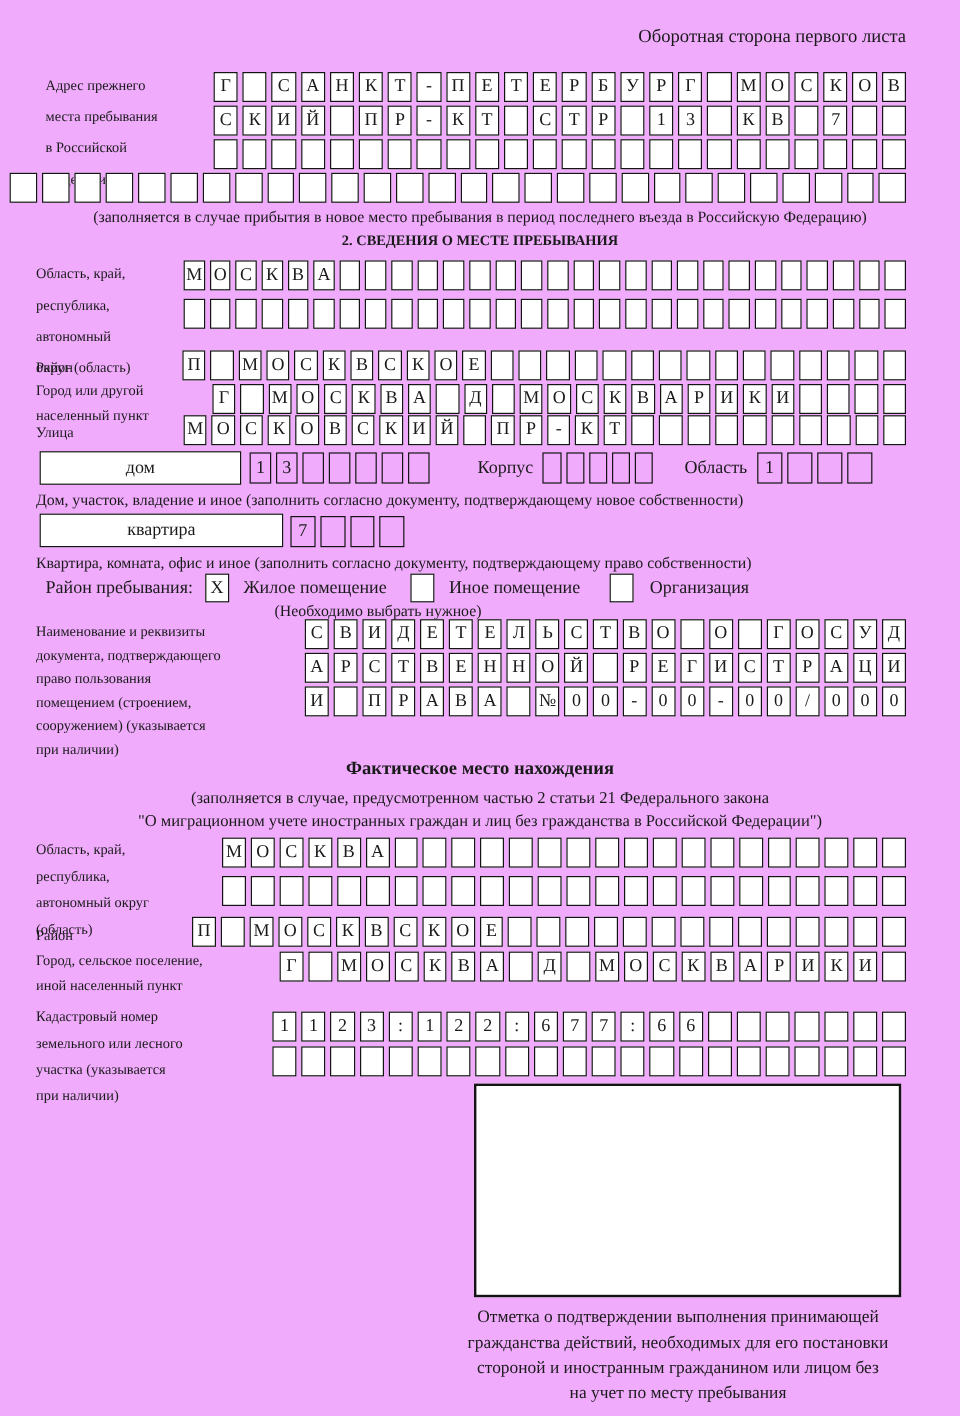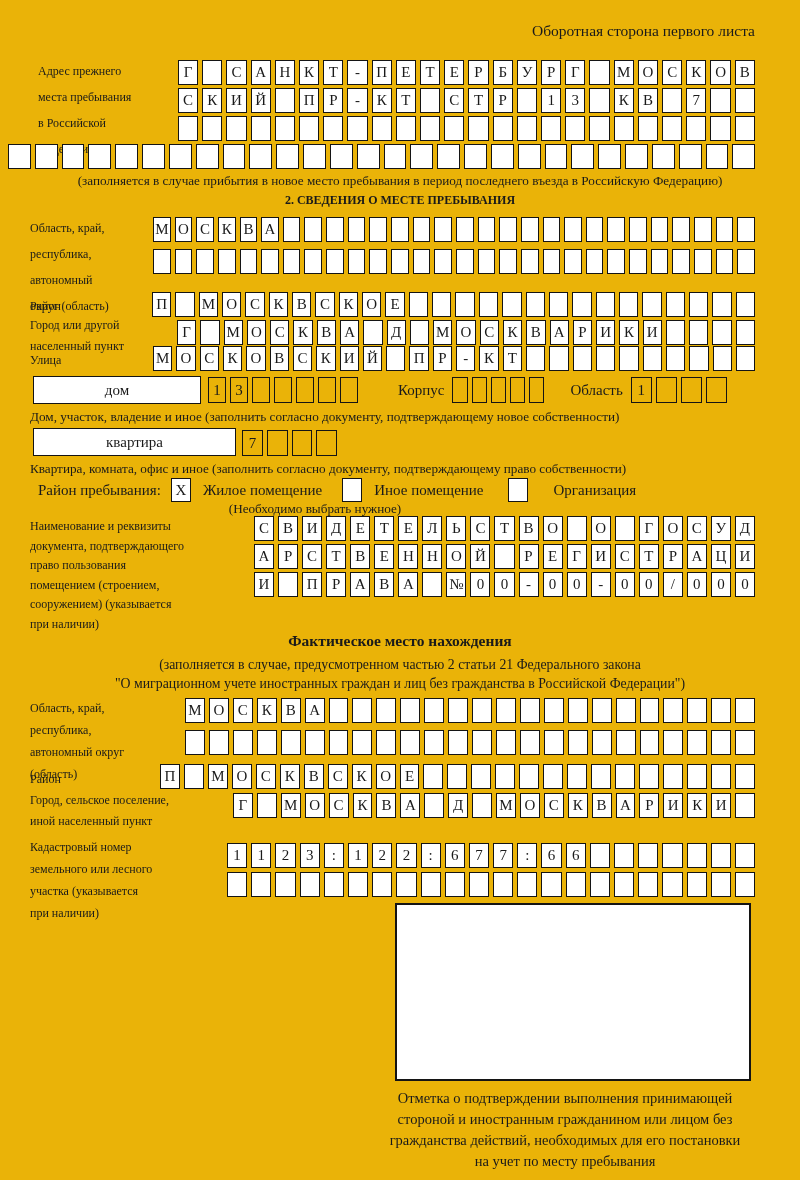--- a/index.html
+++ b/index.html
@@ -1,19 +1,19 @@
 <!DOCTYPE html>
 <html><head>
 <meta charset="utf-8">
 <style>
   * { margin:0; padding:0; box-sizing:border-box; }
   html,body { background:#ffffff; }
   .page {
     position:relative; width:800px; height:1180px; margin:0 auto;
-    background:#eab308; color:#1a1a1a; overflow:hidden;
+    background:#f0abfc; color:#1a1a1a; overflow:hidden;
     font-family:"Liberation Serif","DejaVu Serif",serif; font-size:15px;
   }
   .abs { position:absolute; }
   .note { font-size:15.5px; }
   .lbl { position:absolute; left:30px; font-size:12px; }
   .lbl .ln { height:26px; line-height:26px; white-space:nowrap; }
   .lbl.tight .ln { height:19.5px; line-height:19.5px; }
   .lbl.mid .ln { height:22px; line-height:22px; }
   .lbl.duo .ln { height:21px; line-height:21px; }
   .cellrow { position:absolute; display:flex; gap:4px; height:25px; }
@@ -368,21 +368,21 @@
   </div>
   <div class="caption" style="top:461px; left:30px;">Квартира, комната, офис и иное (заполнить согласно документу, подтверждающему право собственности)</div>
 
   <div class="hrow" style="top:478px; left:38px;">
     <span class="inl">Район пребывания:</span>
     <span class="cb" style="margin-left:10px;">X</span>
     <span class="inl" style="margin-left:12px;">Жилое помещение</span>
     <span class="cb" style="margin-left:20px;"></span>
     <span class="inl" style="margin-left:12px;">Иное помещение</span>
     <span class="cb" style="margin-left:24px;"></span>
-    <span class="inl" style="margin-left:26px;">Организация</span>
+    <span class="inl" style="margin-left:14px;">Организация</span>
   </div>
   <div class="caption center" style="top:501px; left:155px; width:320px;">(Необходимо выбрать нужное)</div>
 
   <div class="lbl tight" style="top:517px;">
     <div class="ln">Наименование и реквизиты</div>
     <div class="ln">документа, подтверждающего</div>
     <div class="ln">право пользования</div>
     <div class="ln">помещением (строением,</div>
     <div class="ln">сооружением) (указывается</div>
     <div class="ln">при наличии)</div>
@@ -631,18 +631,18 @@
       <span class="cell"></span>
       <span class="cell"></span>
       <span class="cell"></span>
       <span class="cell"></span>
       <span class="cell"></span>
     </div>
 
   <div class="stamp-box" style="top:903px; left:395px; width:356px; height:178px;"></div>
   <div class="stamp-cap" style="top:1088px; left:350px; width:430px;">
     <div class="ln">Отметка о подтверждении выполнения принимающей</div>
+    <div class="ln">гражданства действий, необходимых для его постановки</div>
     <div class="ln">стороной и иностранным гражданином или лицом без</div>
-    <div class="ln">гражданства действий, необходимых для его постановки</div>
     <div class="ln">на учет по месту пребывания</div>
   </div>
 
 </div>
 
 </body></html>

